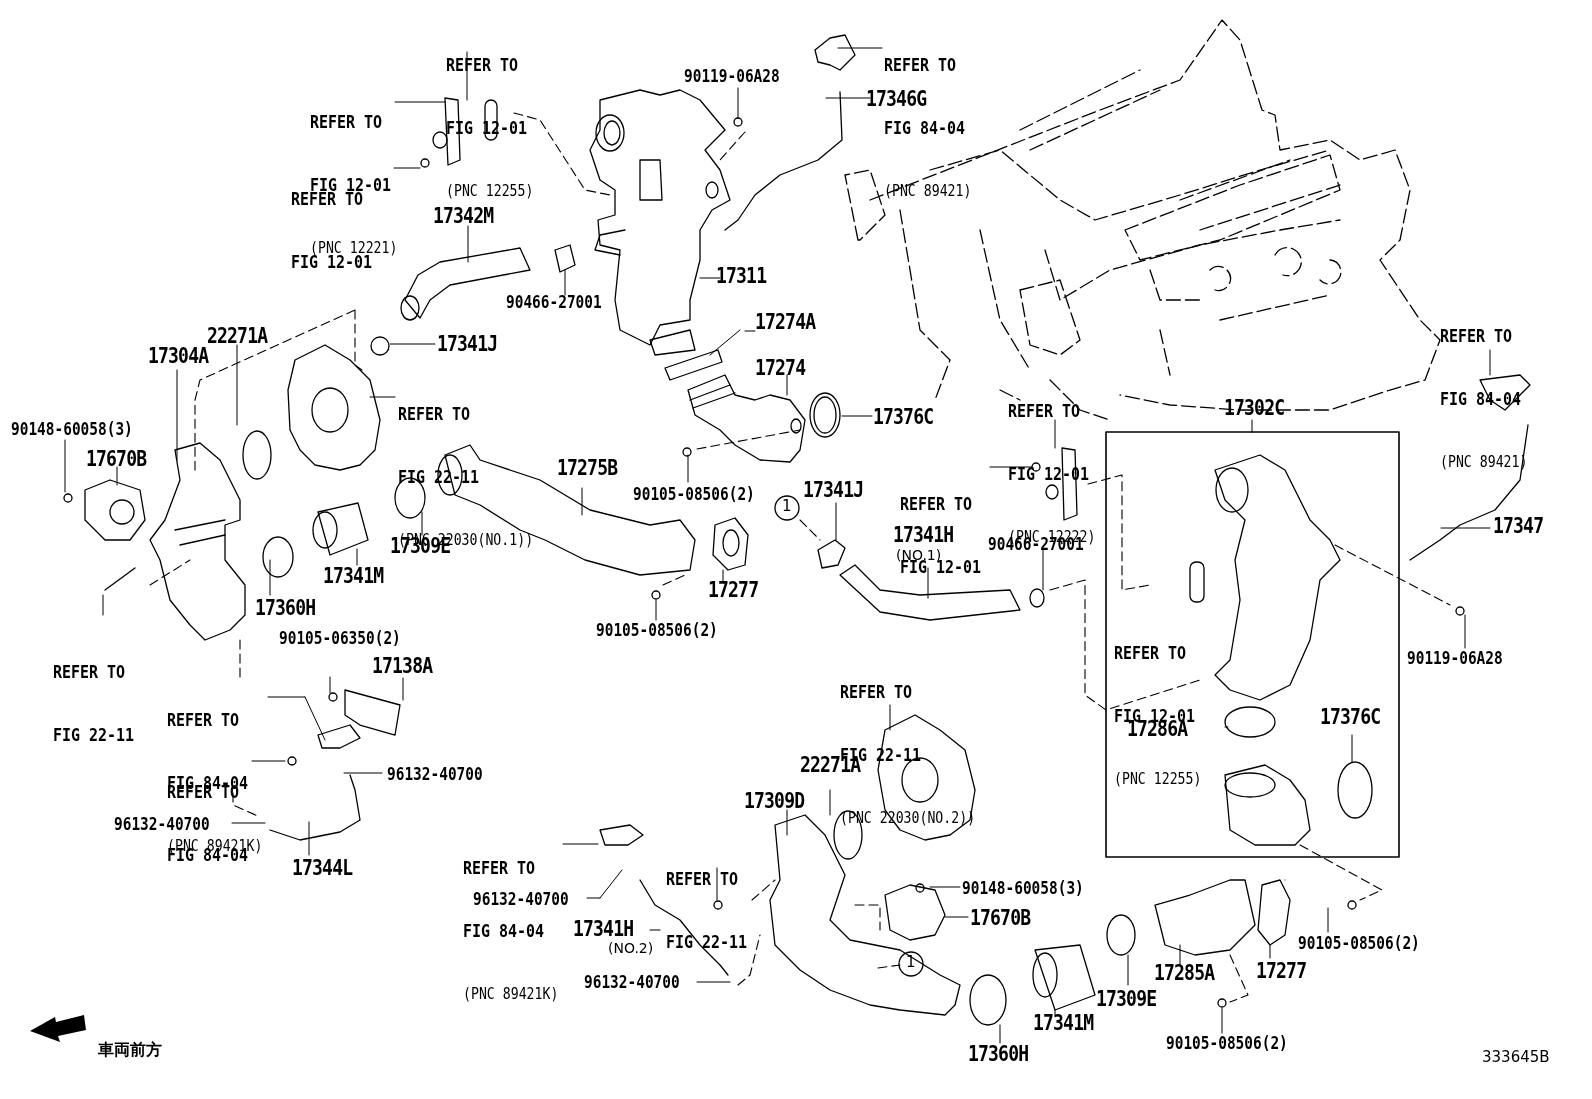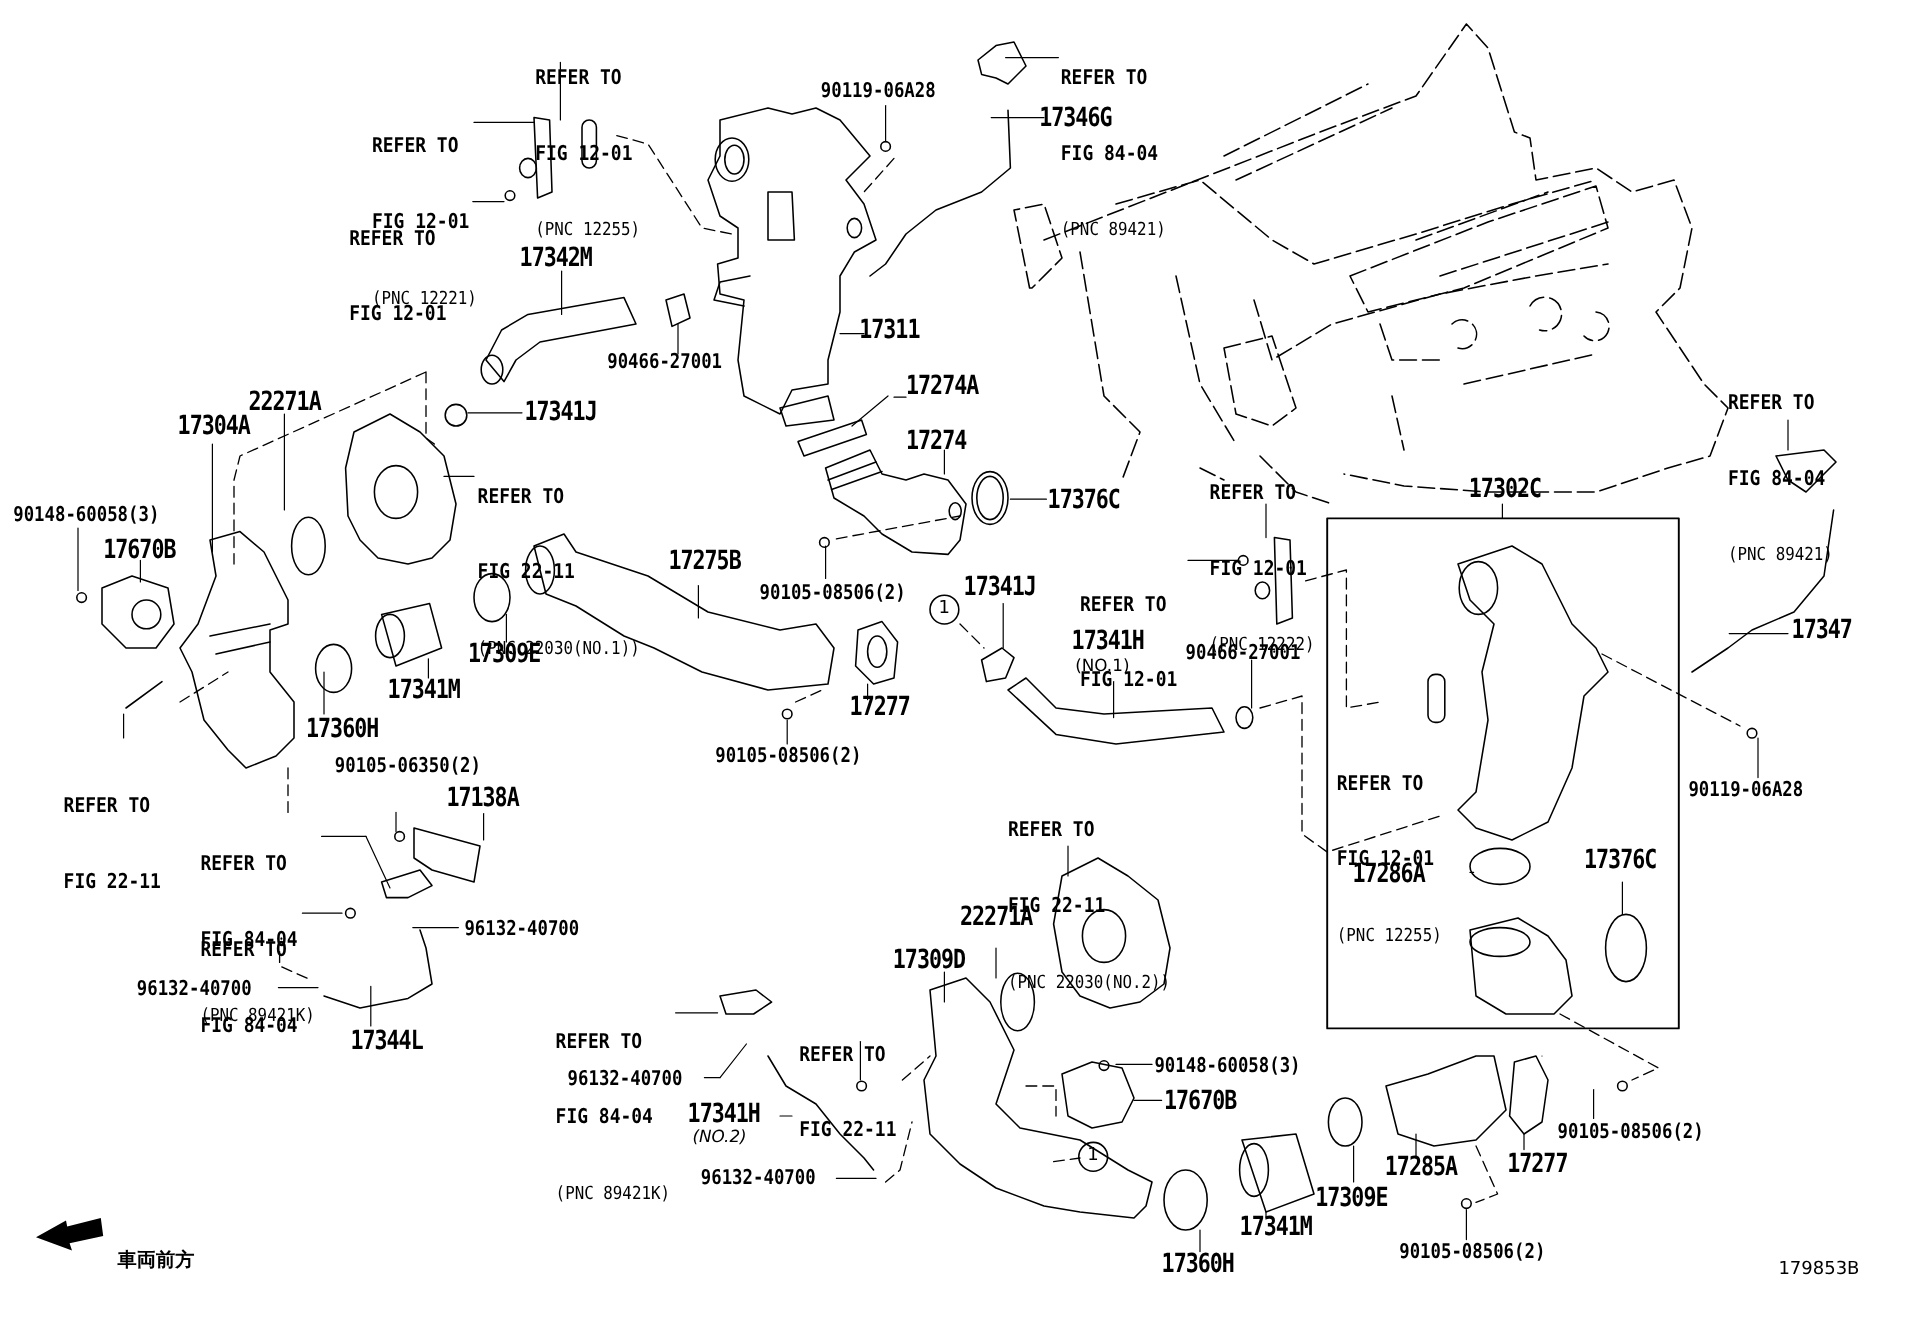--- a/index.html
+++ b/index.html
@@ -346,21 +346,21 @@
 <span class="lbl no" style="left:896px;top:548px;">(NO.1)</span>
 <span class="lbl pn" style="left:1224px;top:397px;">17302C</span>
 <span class="lbl pn" style="left:1493px;top:515px;">17347</span>
 <span class="lbl pn" style="left:1127px;top:718px;">17286A</span>
 <span class="lbl pn" style="left:1320px;top:706px;">17376C</span>
 <span class="lbl pn" style="left:372px;top:655px;">17138A</span>
 <span class="lbl pn" style="left:292px;top:857px;">17344L</span>
 <span class="lbl pn" style="left:800px;top:754px;">22271A</span>
 <span class="lbl pn" style="left:744px;top:790px;">17309D</span>
 <span class="lbl pn" style="left:573px;top:918px;">17341H</span>
-<span class="lbl no" style="left:577px;top:941px;font-style:italic;">(NO.2)</span>
+<span class="lbl no" style="left:608px;top:941px;">(NO.2)</span>
 <span class="lbl pn" style="left:970px;top:907px;">17670B</span>
 <span class="lbl pn" style="left:968px;top:1043px;">17360H</span>
 <span class="lbl pn" style="left:1033px;top:1012px;">17341M</span>
 <span class="lbl pn" style="left:1096px;top:988px;">17309E</span>
 <span class="lbl pn" style="left:1154px;top:962px;">17285A</span>
 <span class="lbl pn" style="left:1256px;top:960px;">17277</span>
 
 <span class="lbl sp" style="left:684px;top:68px;">90119-06A28</span>
 <span class="lbl sp" style="left:506px;top:294px;">90466-27001</span>
 <span class="lbl sp" style="left:11px;top:421px;">90148-60058(3)</span>
@@ -375,13 +375,13 @@
 <span class="lbl sp" style="left:584px;top:974px;">96132-40700</span>
 <span class="lbl sp" style="left:962px;top:880px;">90148-60058(3)</span>
 <span class="lbl sp" style="left:1298px;top:935px;">90105-08506(2)</span>
 <span class="lbl sp" style="left:1166px;top:1035px;">90105-08506(2)</span>
 
 <div class="lbl note" style="left:98px;top:1000px;font-weight:bold;">
   <div>車両前方</div>
   
 </div>
 
-<span class="lbl figid" style="left:1482px;top:1050px;">179853B</span>
+<span class="lbl figid" style="left:1482px;top:1050px;">333645B</span>
 
 </body></html>

